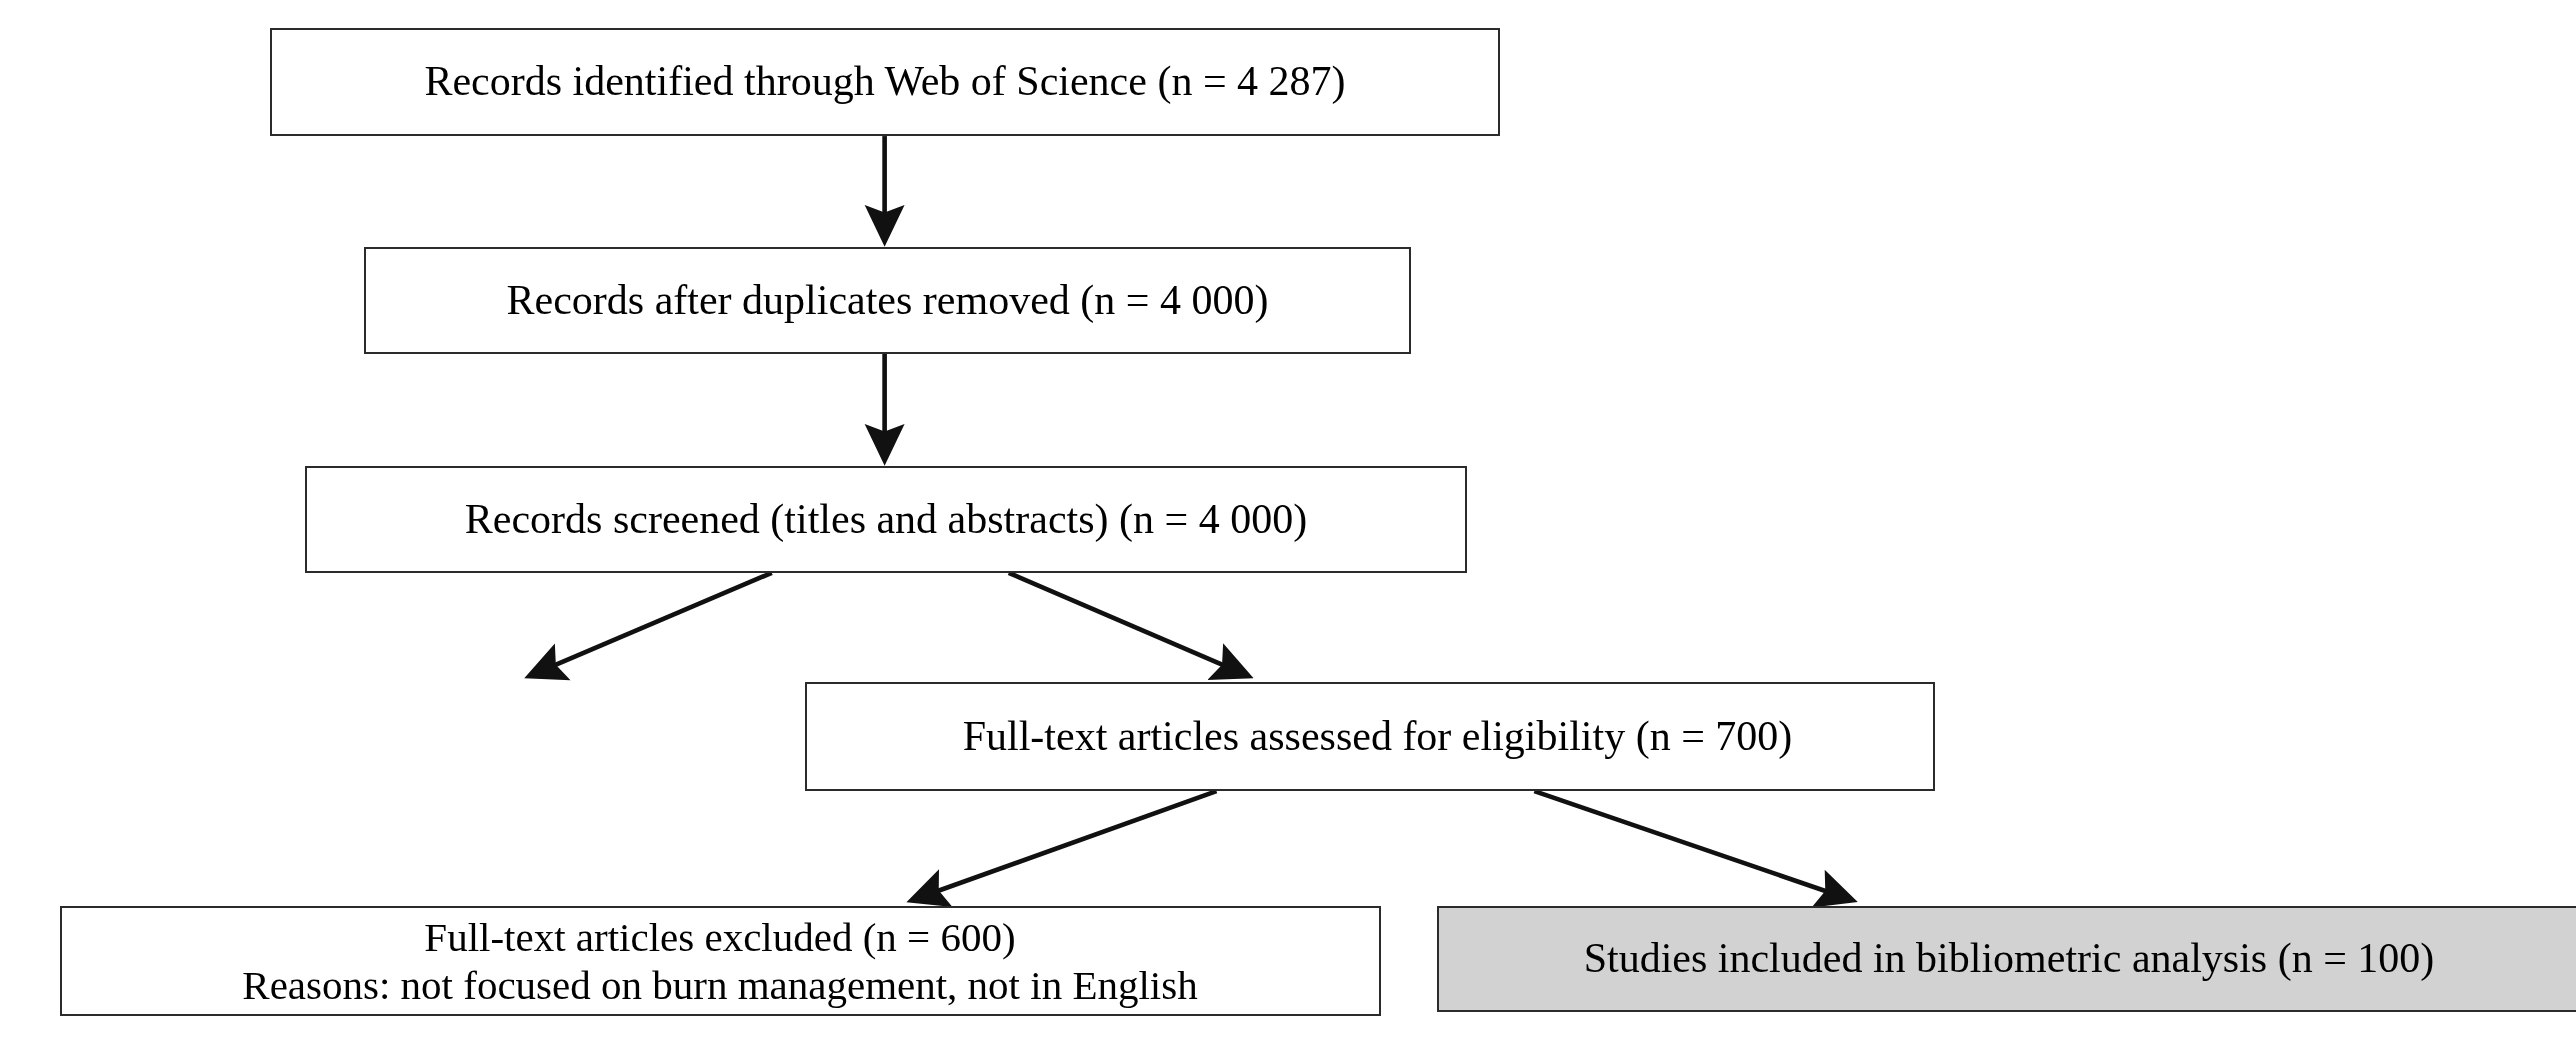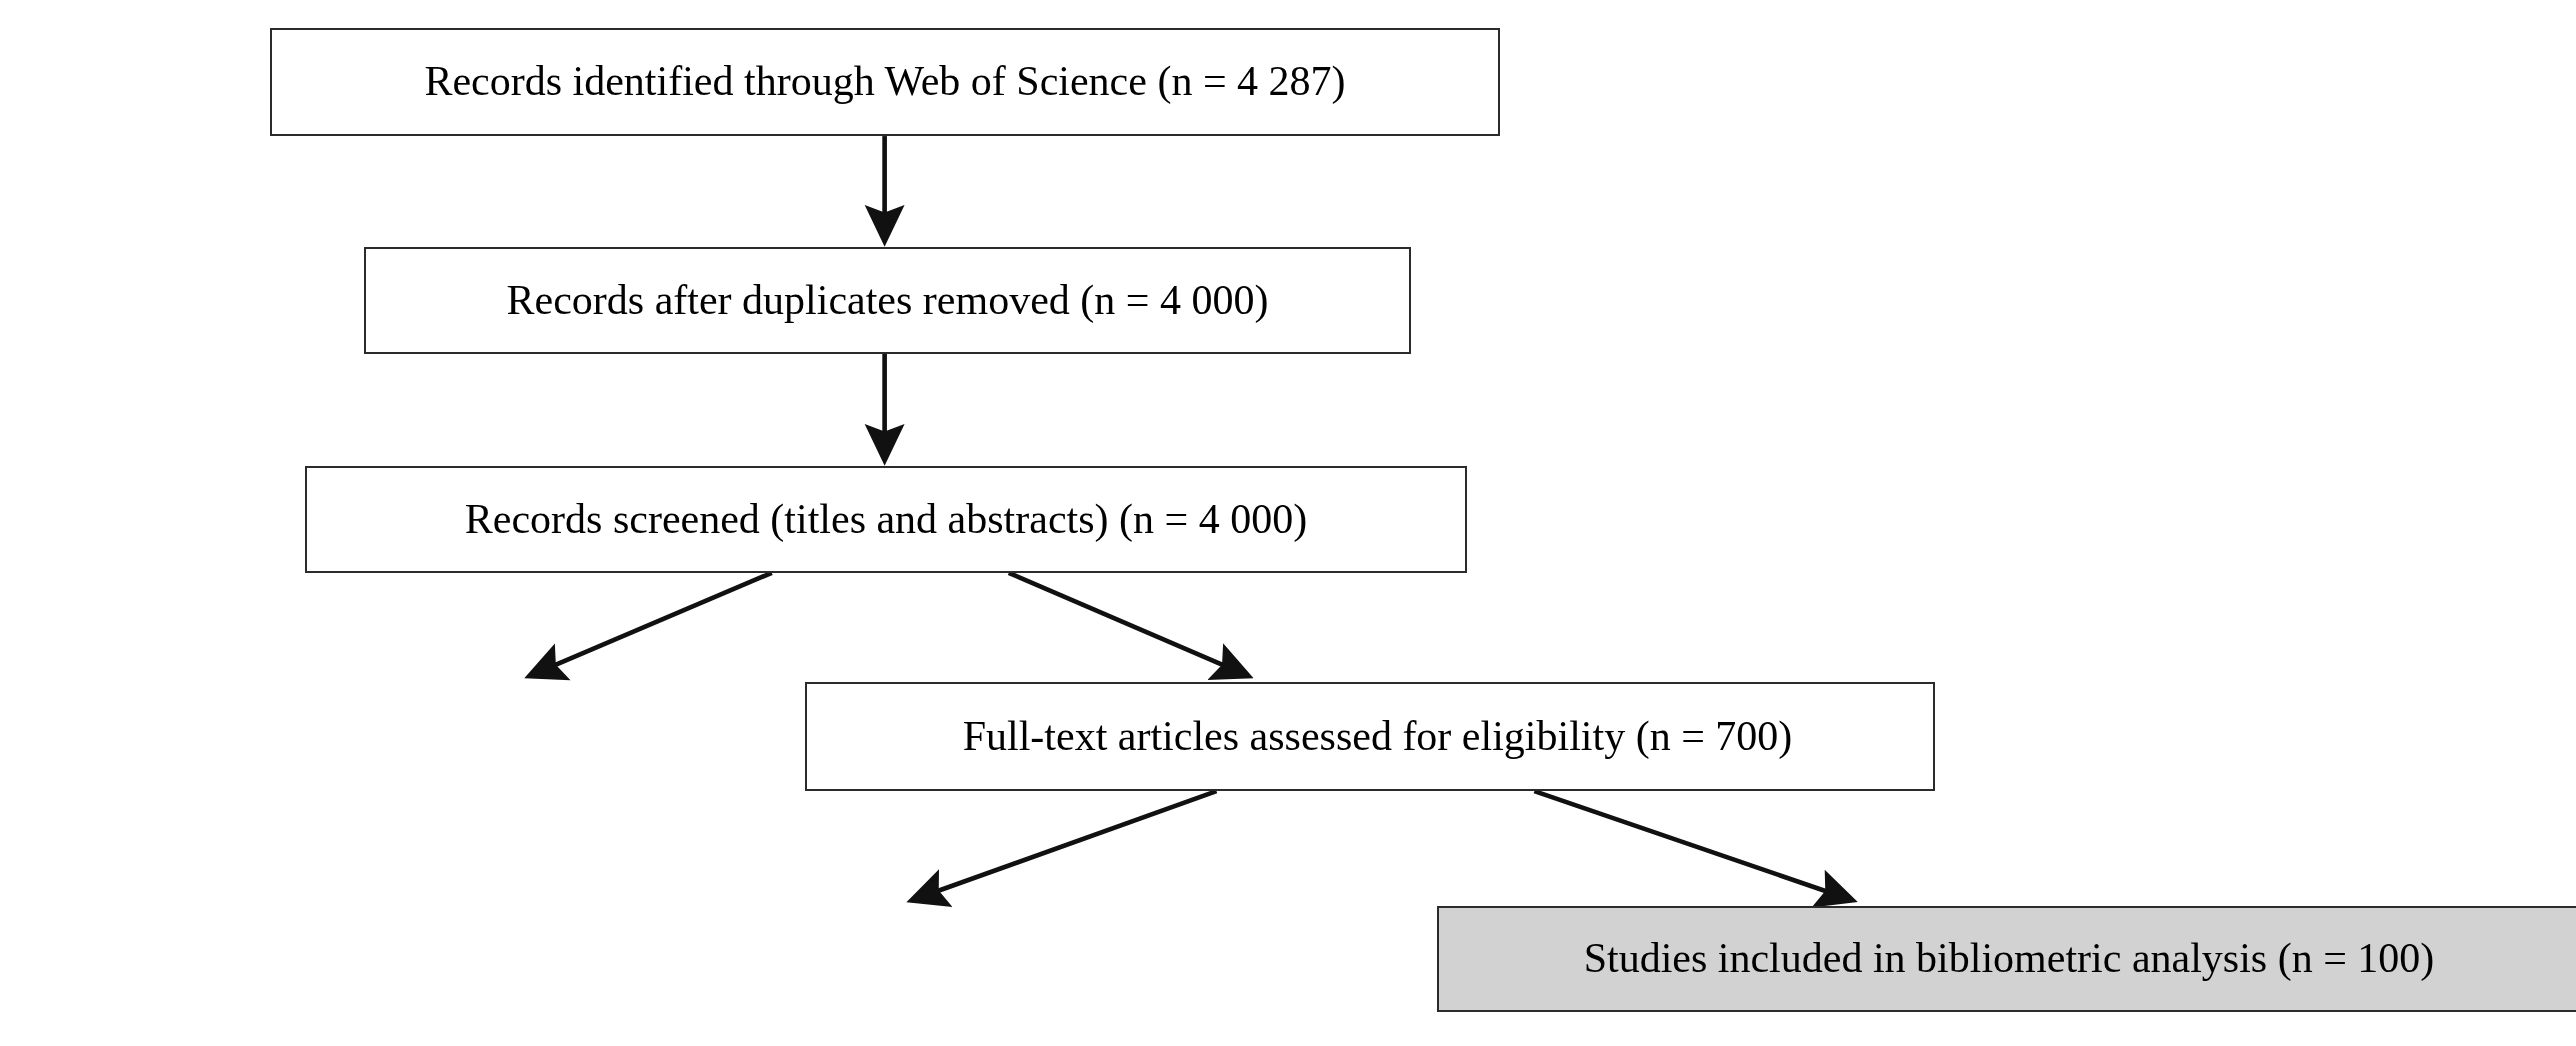--- a/index.html
+++ b/index.html
@@ -105,19 +105,23 @@
 
   <div class="node" id="node-screened">
     <span class="node-label">Records screened (titles and abstracts) (n = 4 000)</span>
   </div>
 
 
   <div class="node" id="node-fulltext">
     <span class="node-label">Full-text articles assessed for eligibility (n = 700)</span>
   </div>
 
+  <div class="node" id="node-ft-excluded">
+    <span class="node-label">Full-text articles excluded (n = 600)
+Reasons: not focused on burn management, not in English</span>
+  </div>
 
   <div class="node shaded" id="node-included">
     <span class="node-label">Studies included in bibliometric analysis (n = 100)</span>
   </div>
 
 </div>
 
 
 </body></html>

